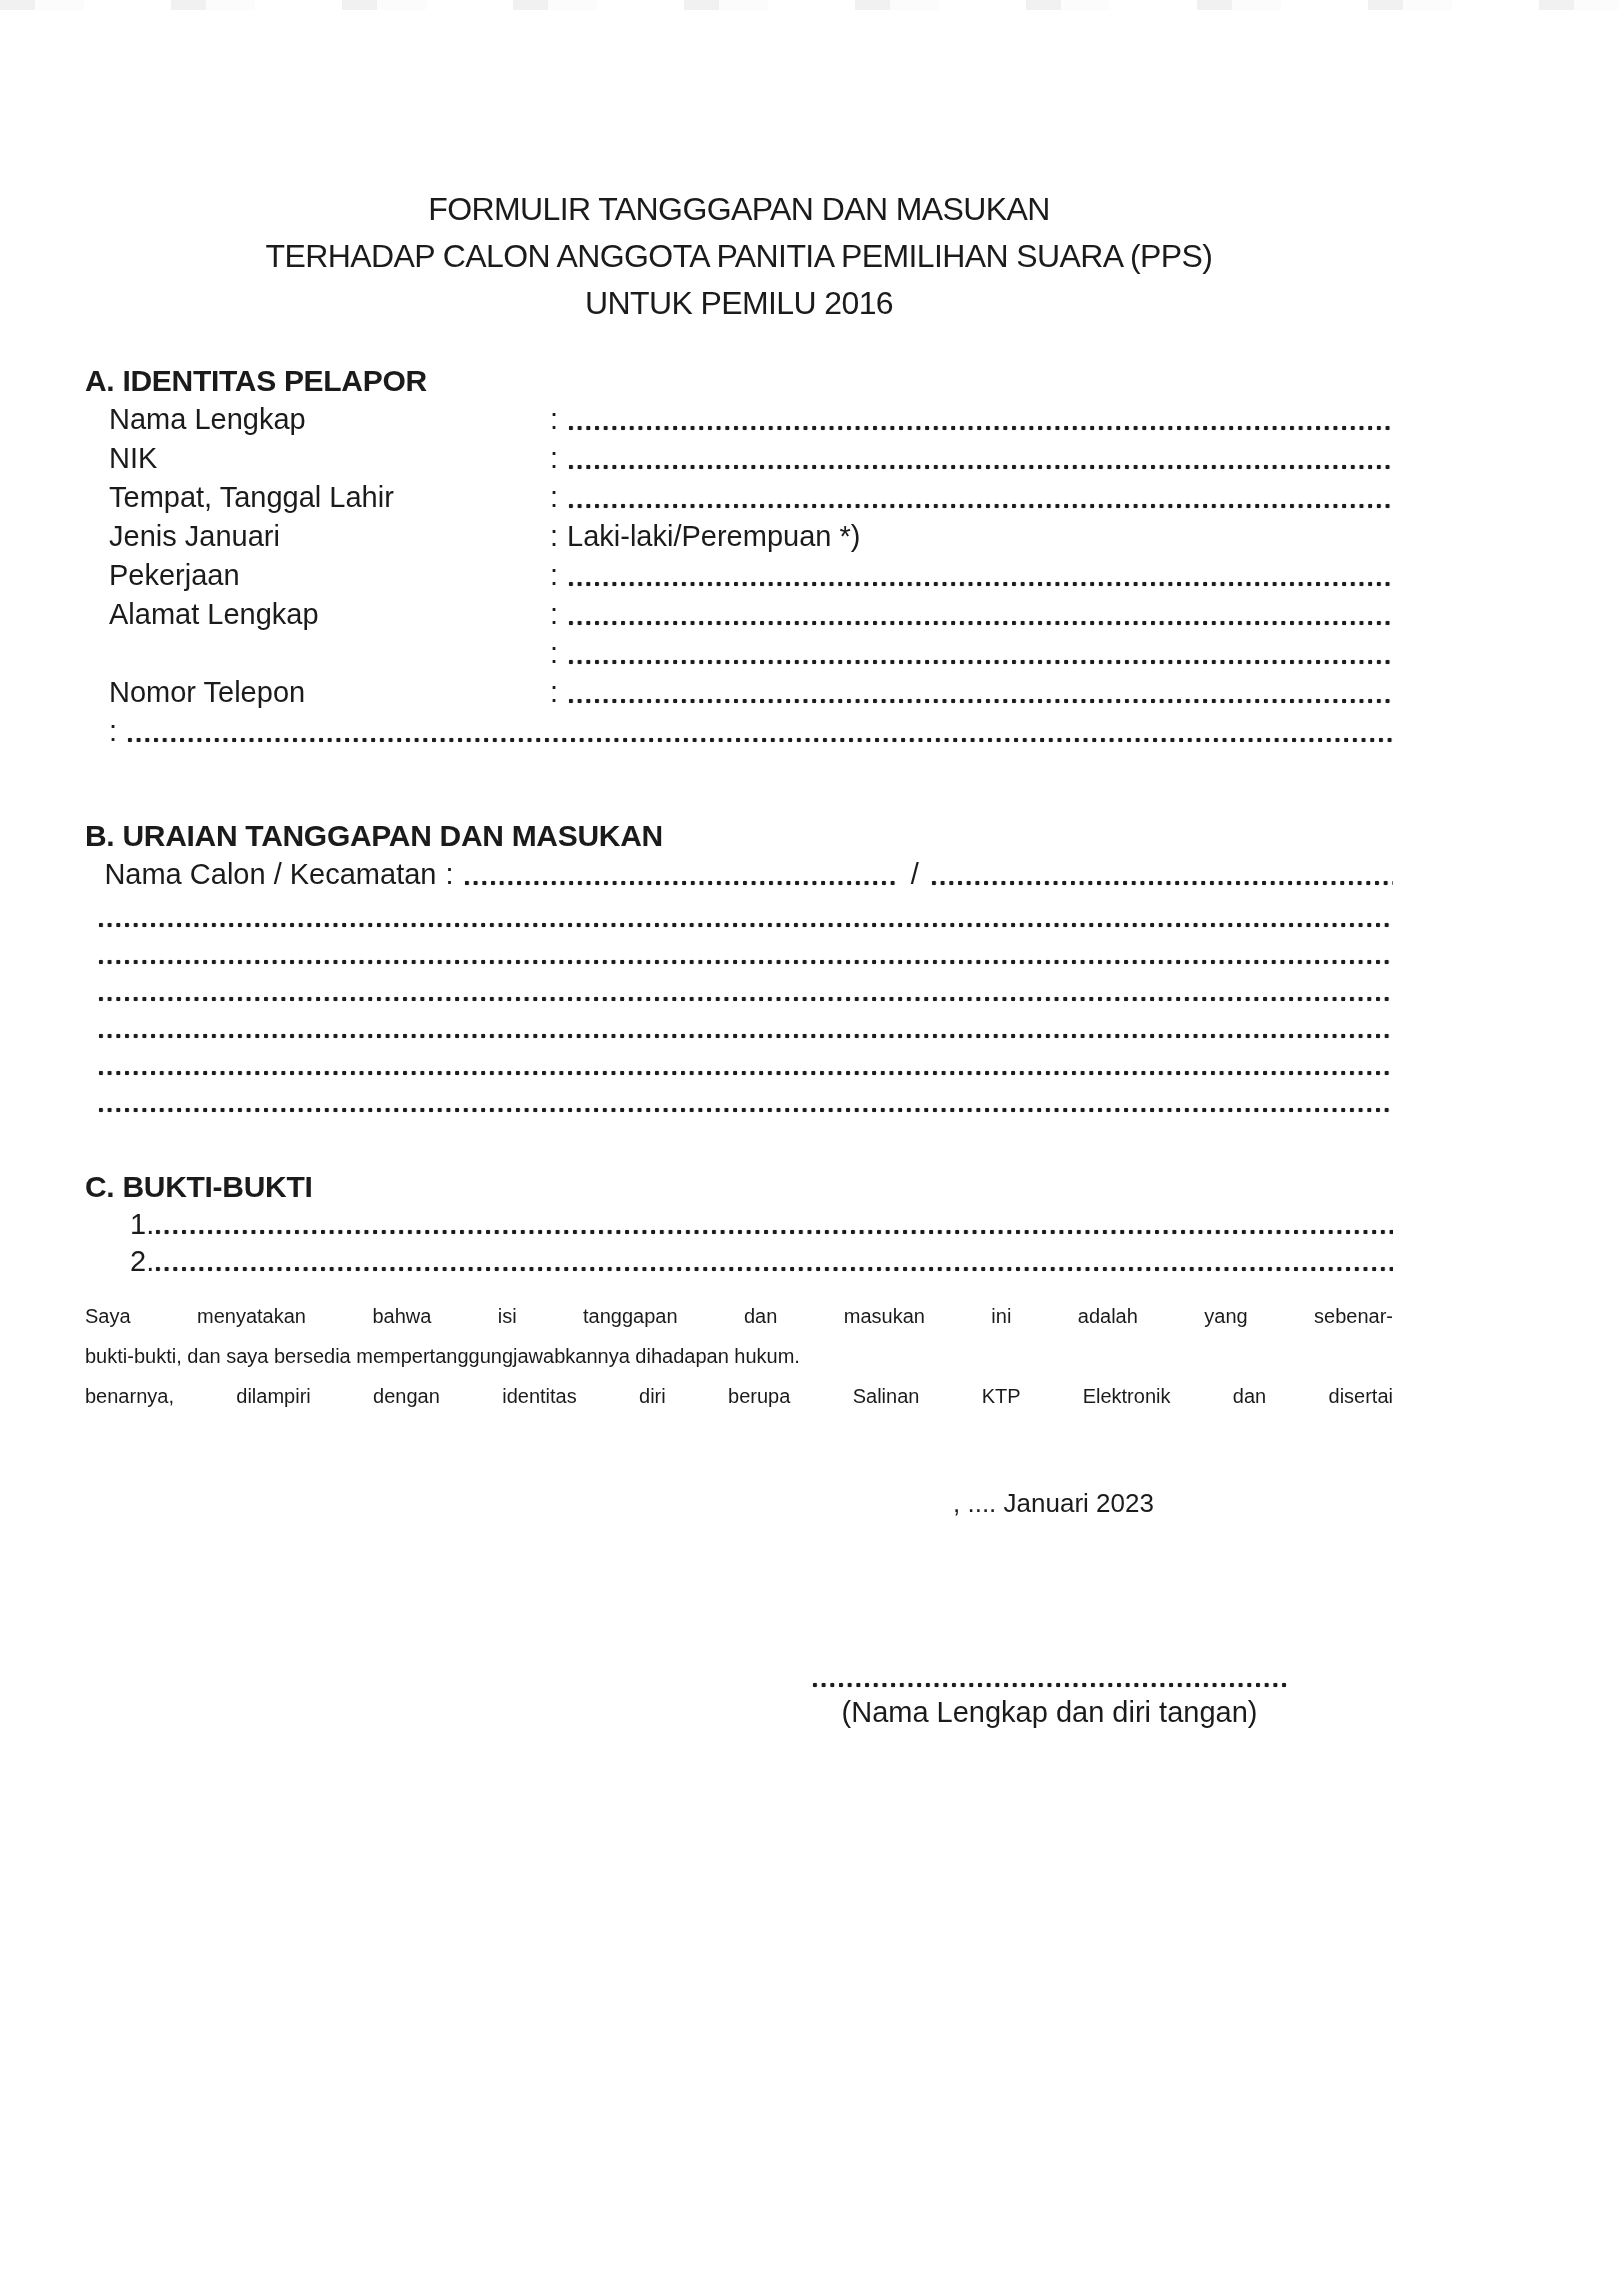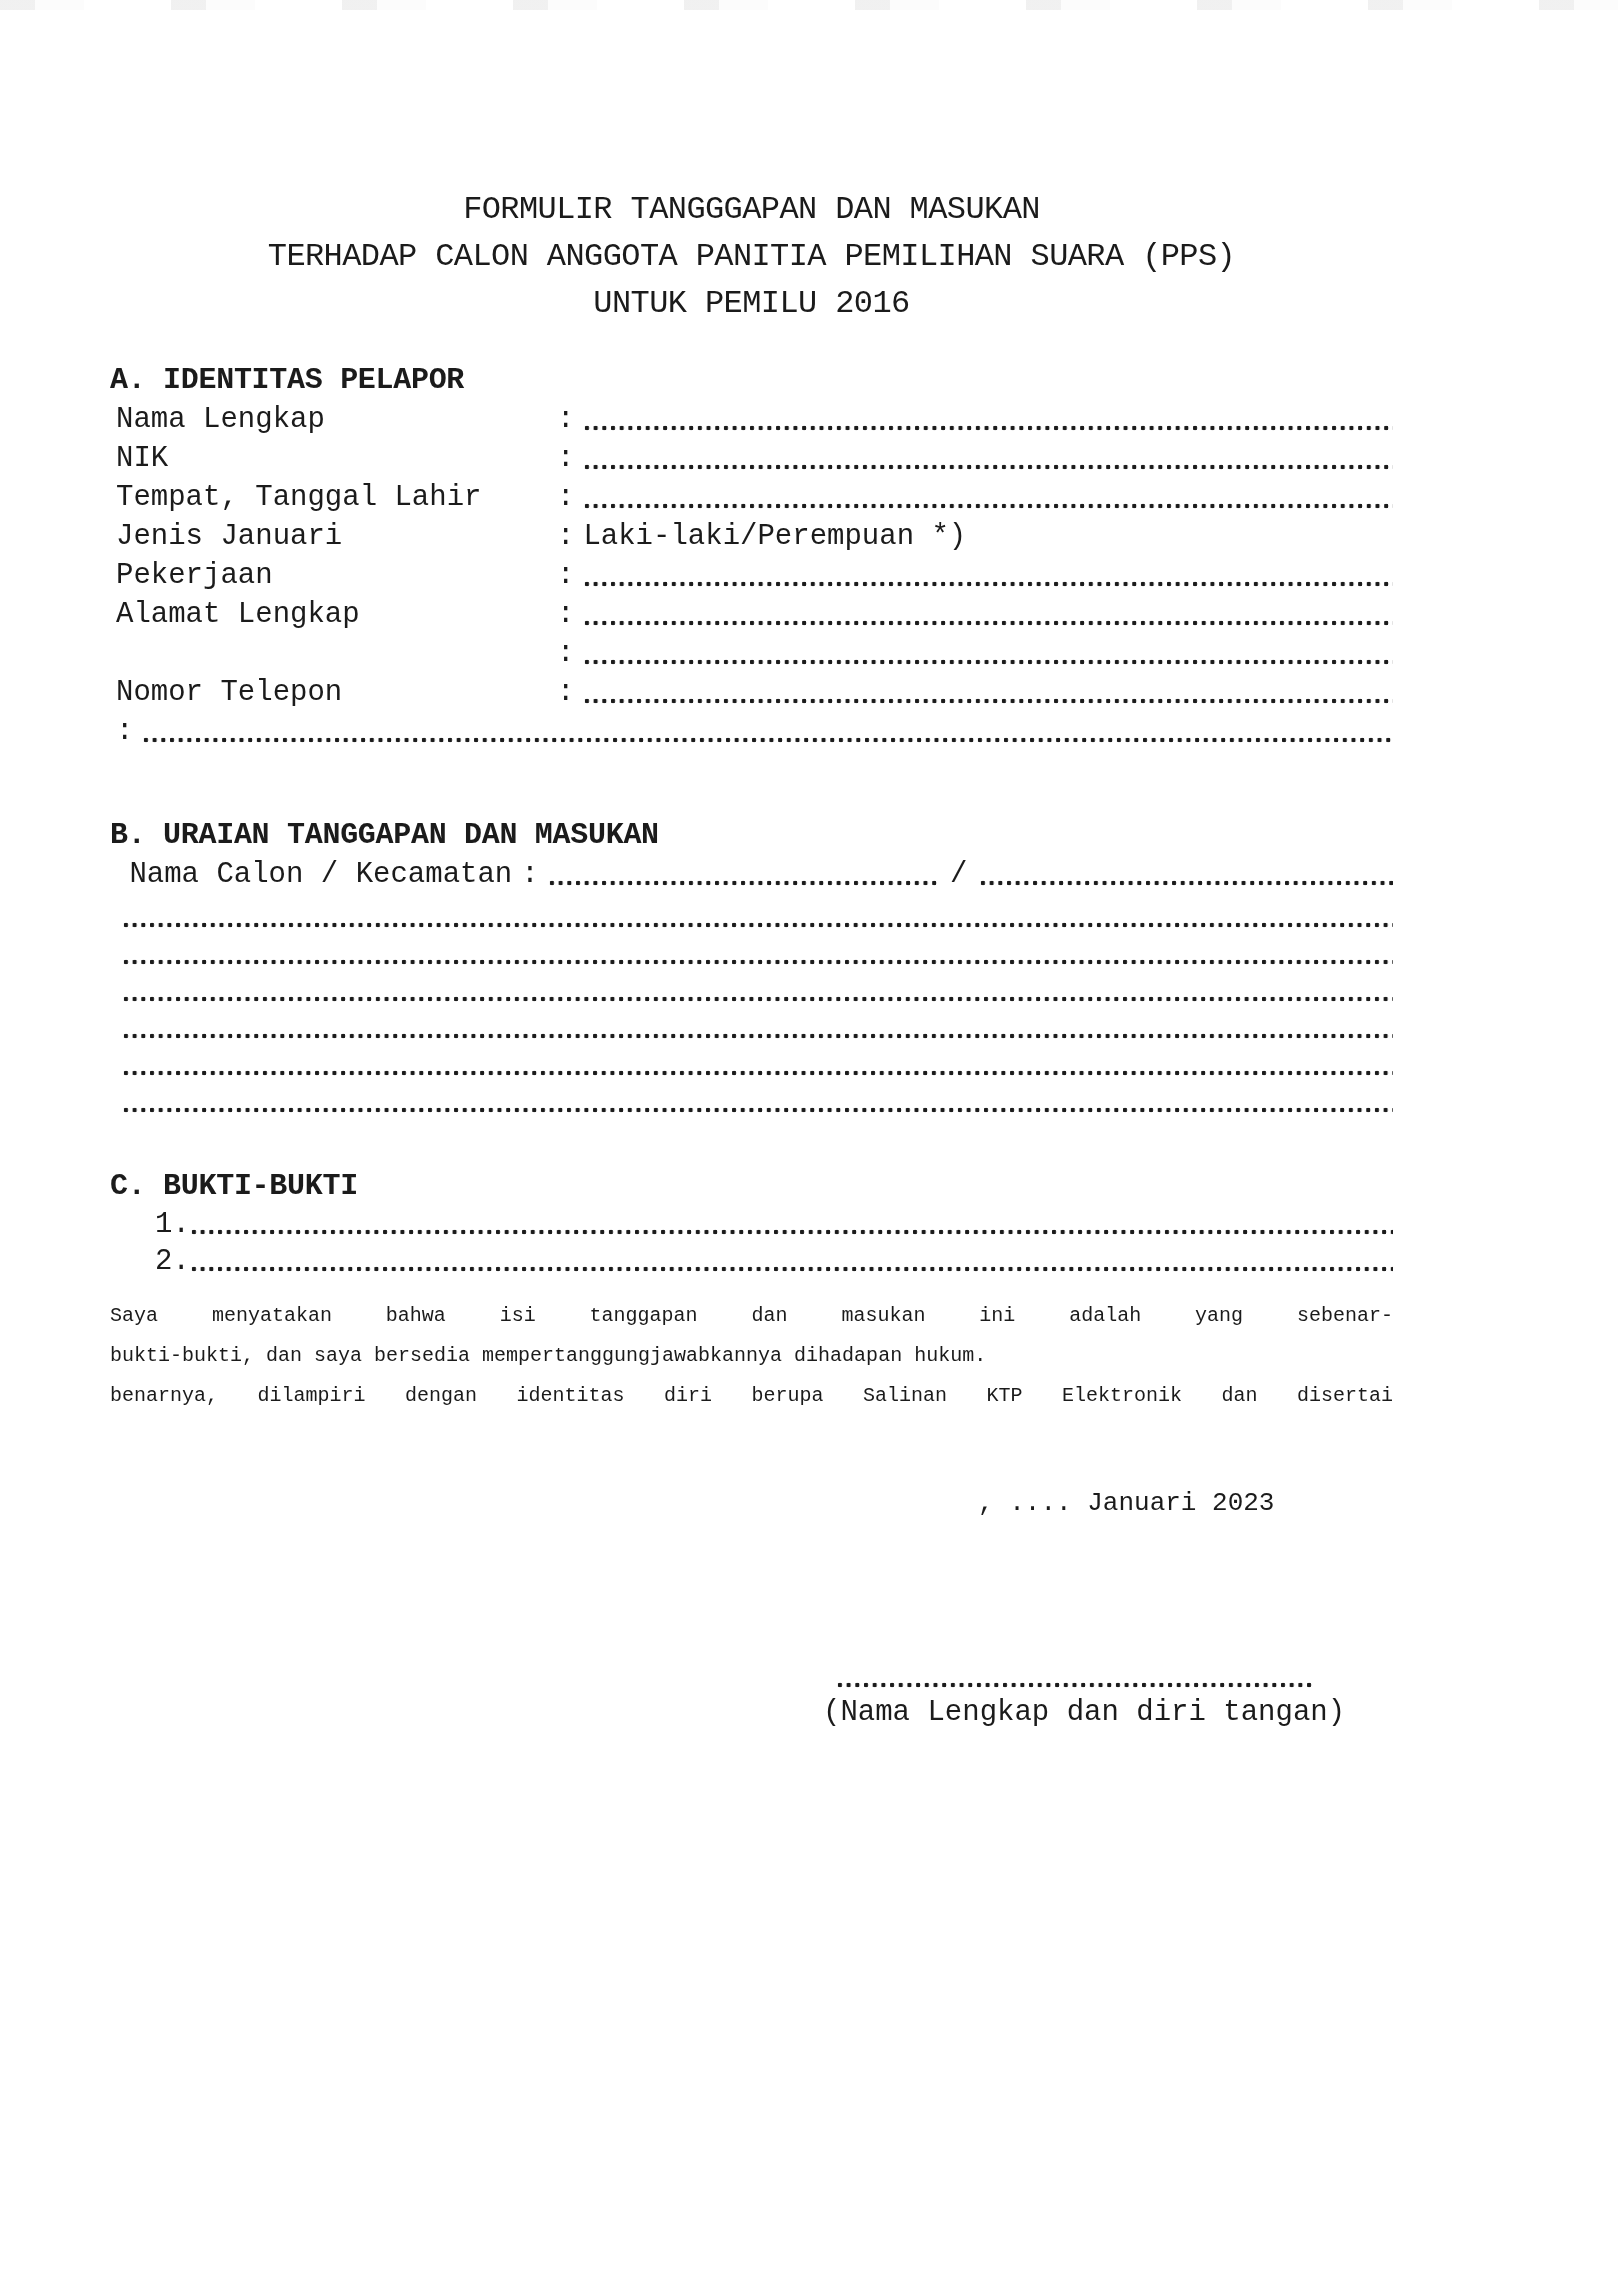--- a/index.html
+++ b/index.html
@@ -6,22 +6,22 @@
     --ink:#1b1b1b;
     --paper:#ffffff;
   }
   html,body{margin:0;padding:0;background:#fff;}
   .page{
     position:relative;
     width:1619px;height:2086px;
     box-sizing:border-box;
     background:var(--paper);
     color:var(--ink);
-    font-family:Liberation Mono, monospace;
-    padding:0 226px 0 110px;
+    font-family:Liberation Sans, sans-serif;
+    padding:0 226px 0 85px;
     overflow:hidden;
   }
   
   .scan-noise{
     position:absolute;top:0;left:0;right:0;height:9.7px;
     background:repeating-linear-gradient(90deg,
       rgba(110,110,110,.22) 0 35px,
       rgba(170,170,170,.08) 35px 84px,
       rgba(0,0,0,0) 84px 171px);
     opacity:.45;
@@ -49,21 +49,21 @@
   }
   .heading-a{margin-top:34px;}
   .heading-b{margin-top:65px;}
   .heading-c{margin-top:48px;}
   .frow{
     display:flex;
     align-items:stretch;
     height:39px;
     font-size:29px;
     line-height:39px;
-    margin-left:6px;
+    margin-left:24px;
     white-space:nowrap;
   }
   .f-label{width:441px;flex:0 0 441px;}
   .f-colon{flex:0 0 auto;margin-right:9px;}
   .f-dots{flex:1 1 auto;background-position:left 0 bottom 8.4px;}
   .f-value{flex:0 0 auto;}
   .b-entry{margin-left:19.4px;}
   .b-entry .slash{flex:0 0 auto;margin:0 11.6px;}
   .b-entry .half-dots{flex:1 1 auto;background-position:left 0 bottom 8.4px;}
   .b-entry .half-dots.second{flex:1.06 1 auto;}

